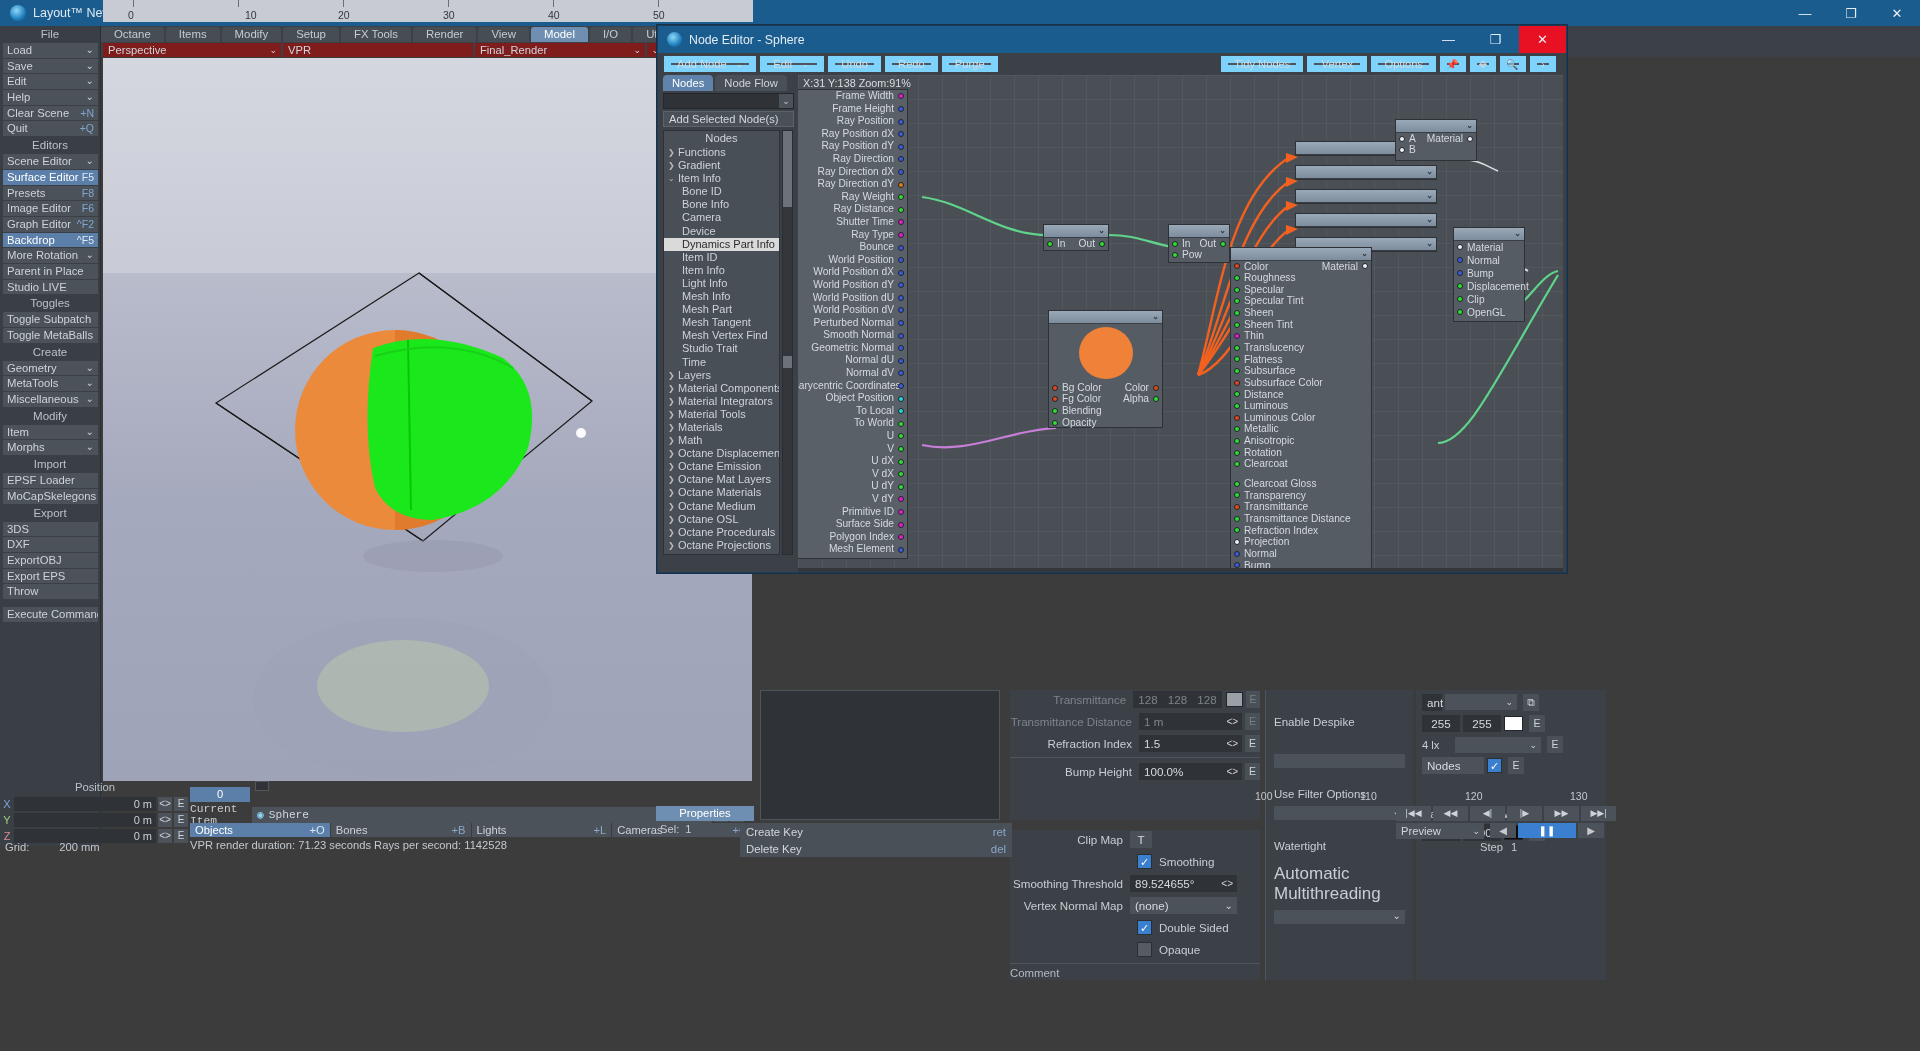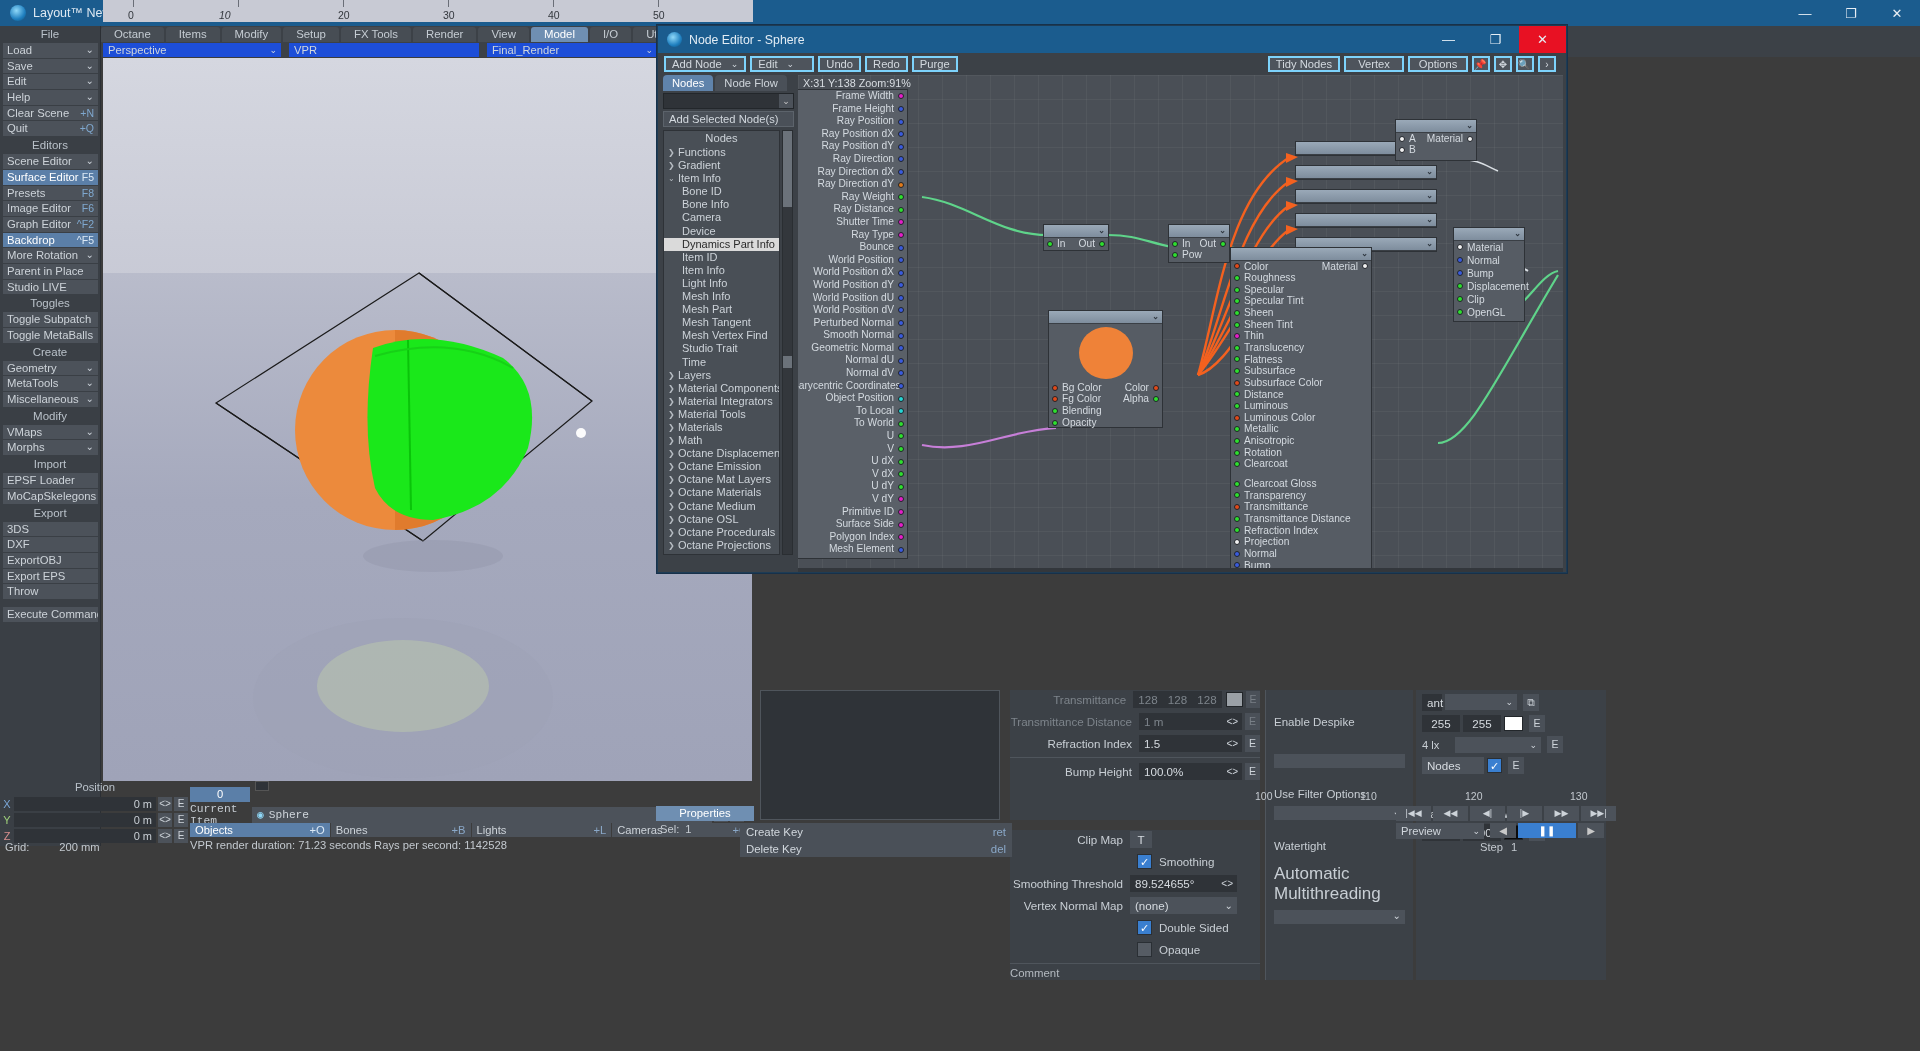--- a/index.html
+++ b/index.html
@@ -61,22 +61,22 @@
     color:#c5ccd3; background:#474d54; margin-right:2px;
     border-top-left-radius:3px; border-top-right-radius:3px;
   }
   #menutabs .mt.active{ background:#6f8fb2; color:#ffffff;}
   
   #vpbar{
     position:absolute; left:101px; top:42px; width:1819px; height:15px;
     background:#3c4147; display:flex; align-items:center;
   }
   .vpsel{
-    height:14px; background:#1d4ed8; color:#d0d6dc; font-size:11.2px;
-    display:flex;align-items:center; padding:0 5px; position:relative; margin-right:8px;
+    height:14px; background:#7f1d1d; color:#d0d6dc; font-size:11.2px;
+    display:flex;align-items:center; padding:0 5px; position:relative; margin-right:2px;
   }
   .vpsel .ar{ position:absolute; right:4px; font-size:9px;}
   
   #viewport{
     position:absolute; left:103px; top:58px; width:649px; height:723px;
     background:linear-gradient(#d5d7e0 0%, #c6c8d4 35%, #b2b6c6 36%, #a9adbe 100%);
     overflow:hidden;
   }
   #viewport .floor{
     position:absolute;left:0;top:215px;width:649px;height:508px;
@@ -101,21 +101,21 @@
     background:radial-gradient(circle at 40% 35%, #8fd8f8, #1f7fbf 60%, #0d4d77);
   }
   #ne-title .t{ color:#e2ecf4; font-size:12.3px;}
   #ne-title .btns{ margin-left:auto; display:flex;}
   #ne-title .b{ width:47px;height:27px;display:flex;align-items:center;justify-content:center;color:#e6eef5;font-size:13px;}
   #ne-title .b.close{ background:#e81123;}
   #ne-toolbar{ height:22px; background:#3c4147; display:flex; align-items:center; padding:0 6px;}
   .nbtn{
     height:16px; background:#4e545c; color:#d3d9df; font-size:11.2px;
     display:flex;align-items:center; padding:0 6px; margin-right:4px; position:relative;
-    border:2px solid #7dd3fc;
+    border:7px solid #7dd3fc;
   }
   .nbtn .ar{ margin-left:9px; font-size:9px;}
   #ne-body{ position:absolute; left:0; top:49px; width:908px; height:497px; }
   #ne-tabs{ position:absolute; left:5px; top:0; width:130px; height:17px; display:flex;}
   .netab{
     height:16px;line-height:16px;padding:0 9px;font-size:11.2px;color:#cfd5db;
     background:#4a5058;margin-right:2px;border-top-left-radius:4px;border-top-right-radius:4px;
   }
   .netab.active{ background:#5f83ab; color:#fff;}
   #ne-search{ position:absolute; left:5px; top:18px; width:131px; height:16px; background:#2f3338; border:1px solid #23272b;}
@@ -211,21 +211,21 @@
     <div class="sb-row"><span>Parent in Place</span></div>
     <div class="sb-row"><span>Studio LIVE</span></div>
     <div class="sb-head">Toggles</div>
     <div class="sb-row"><span>Toggle Subpatch</span></div>
     <div class="sb-row"><span>Toggle MetaBalls</span></div>
     <div class="sb-head">Create</div>
     <div class="sb-row"><span>Geometry</span><span class="ch">⌄</span></div>
     <div class="sb-row"><span>MetaTools</span><span class="ch">⌄</span></div>
     <div class="sb-row"><span>Miscellaneous</span><span class="ch">⌄</span></div>
     <div class="sb-head">Modify</div>
-    <div class="sb-row"><span>VMaps</span><span class="ch">⌄</span></div>
+    <div class="sb-row"><span>Item</span><span class="ch">⌄</span></div>
     <div class="sb-row"><span>Morphs</span><span class="ch">⌄</span></div>
     <div class="sb-head">Import</div>
     <div class="sb-row"><span>EPSF Loader</span></div>
     <div class="sb-row"><span>MoCapSkelegons</span></div>
     <div class="sb-head">Export</div>
     <div class="sb-row"><span>3DS</span></div>
     <div class="sb-row"><span>DXF</span></div>
     <div class="sb-row"><span>ExportOBJ</span></div>
     <div class="sb-row"><span>Export EPS</span></div>
     <div class="sb-row"><span>Throw</span></div>
@@ -755,21 +755,21 @@
 </div>
 <div class="btnbar" style="position:absolute;left:740px;top:840px;width:272px;">
   <span>Delete Key</span>
   <span style="position:absolute;right:6px;color:#8aa8c8;">del</span>
 </div>
 
 <div class="timeline-area" id="timeline">
     <div class="tl-line" style="left: 30px;"></div>
     <div class="tl-tick" style="left: 25px;">0</div>
     <div class="tl-line" style="left: 135px;"></div>
-    <div class="tl-tick" style="left: 116px; font-style: italic;">10</div>
+    <div class="tl-tick" style="left: 142px;">10</div>
     <div class="tl-line" style="left: 240px;"></div>
     <div class="tl-tick" style="left: 235px;">20</div>
     <div class="tl-line" style="left: 345px;"></div>
     <div class="tl-tick" style="left: 340px;">30</div>
     <div class="tl-line" style="left: 450px;"></div>
     <div class="tl-tick" style="left: 445px;">40</div>
     <div class="tl-line" style="left: 555px;"></div>
     <div class="tl-tick" style="left: 550px;">50</div>
   </div>
 <div style="position:absolute;left:255px;top:781px;width:14px;height:10px;background:#2f3338;border:1px solid #555;"></div>

